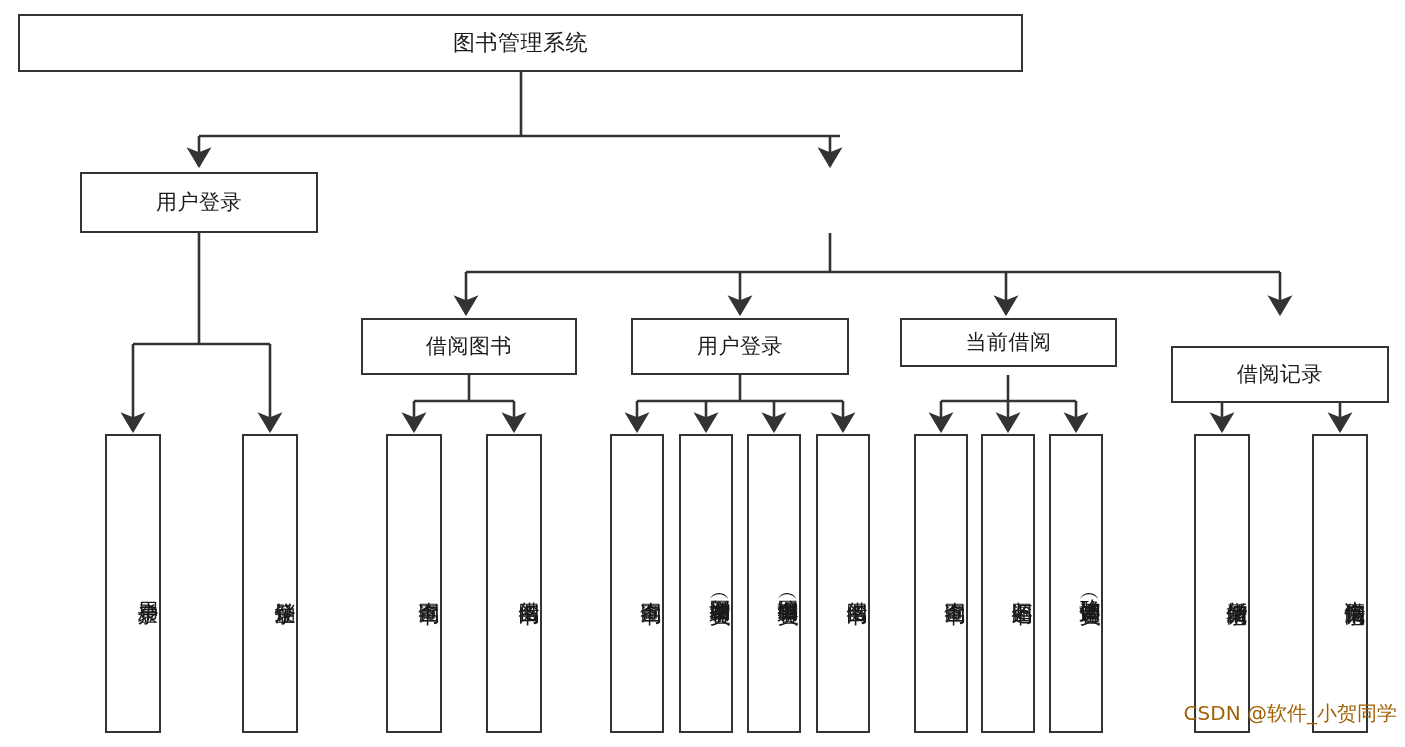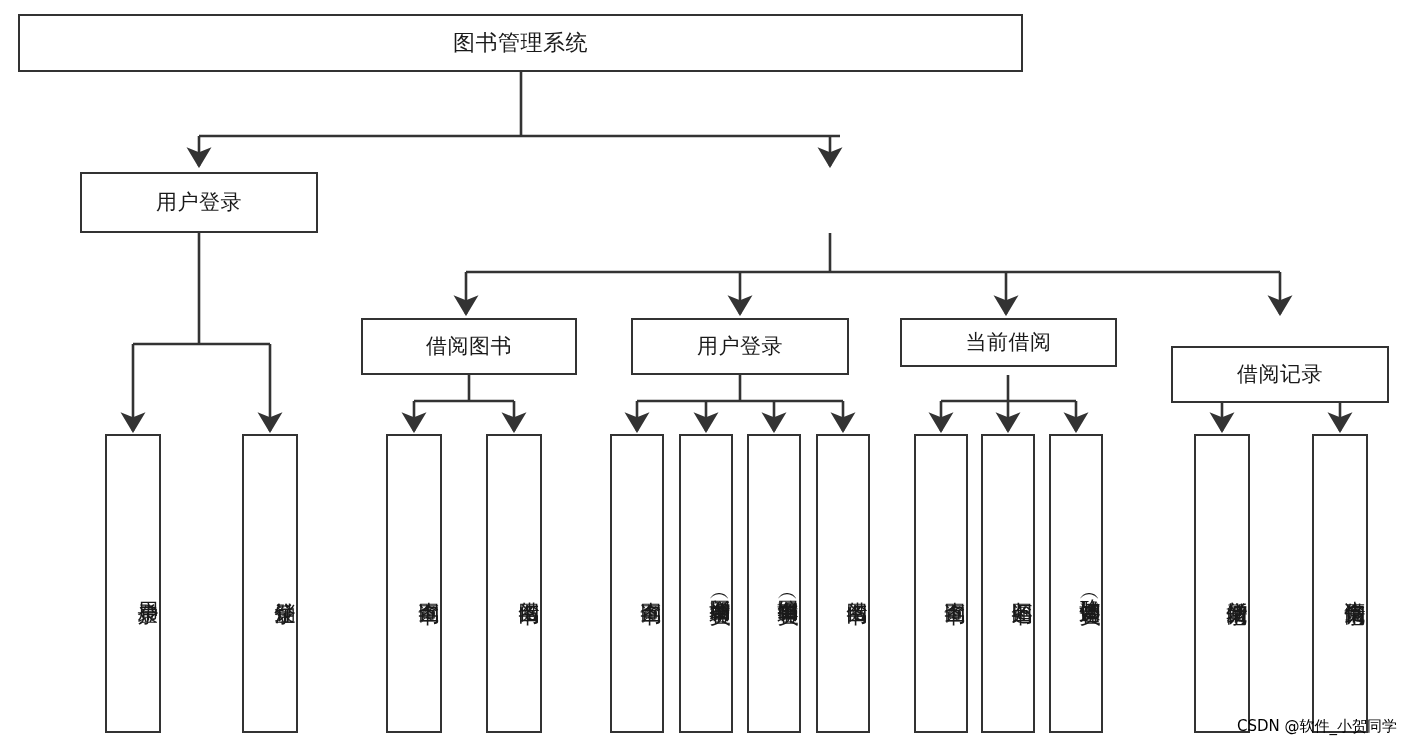--- a/index.html
+++ b/index.html
@@ -56,23 +56,23 @@
     overflow: hidden;
   }
   .node-v > span {
     writing-mode: vertical-rl;
     text-orientation: upright;
     display: block;
   }
   .watermark {
     position: absolute;
     right: 8px;
-    bottom: 11px;
-    font-size: 15px;
-    color: #000000;
+    bottom: 20px;
+    font-size: 20px;
+    color: #a16207;
     white-space: nowrap;
     user-select: none;
   }
 </style>
 </head>
 <body>
 
 <div id="diagram-root">
 
   <svg id="edge-layer" viewBox="0 0 1405 747" xmlns="http://www.w3.org/2000/svg">

